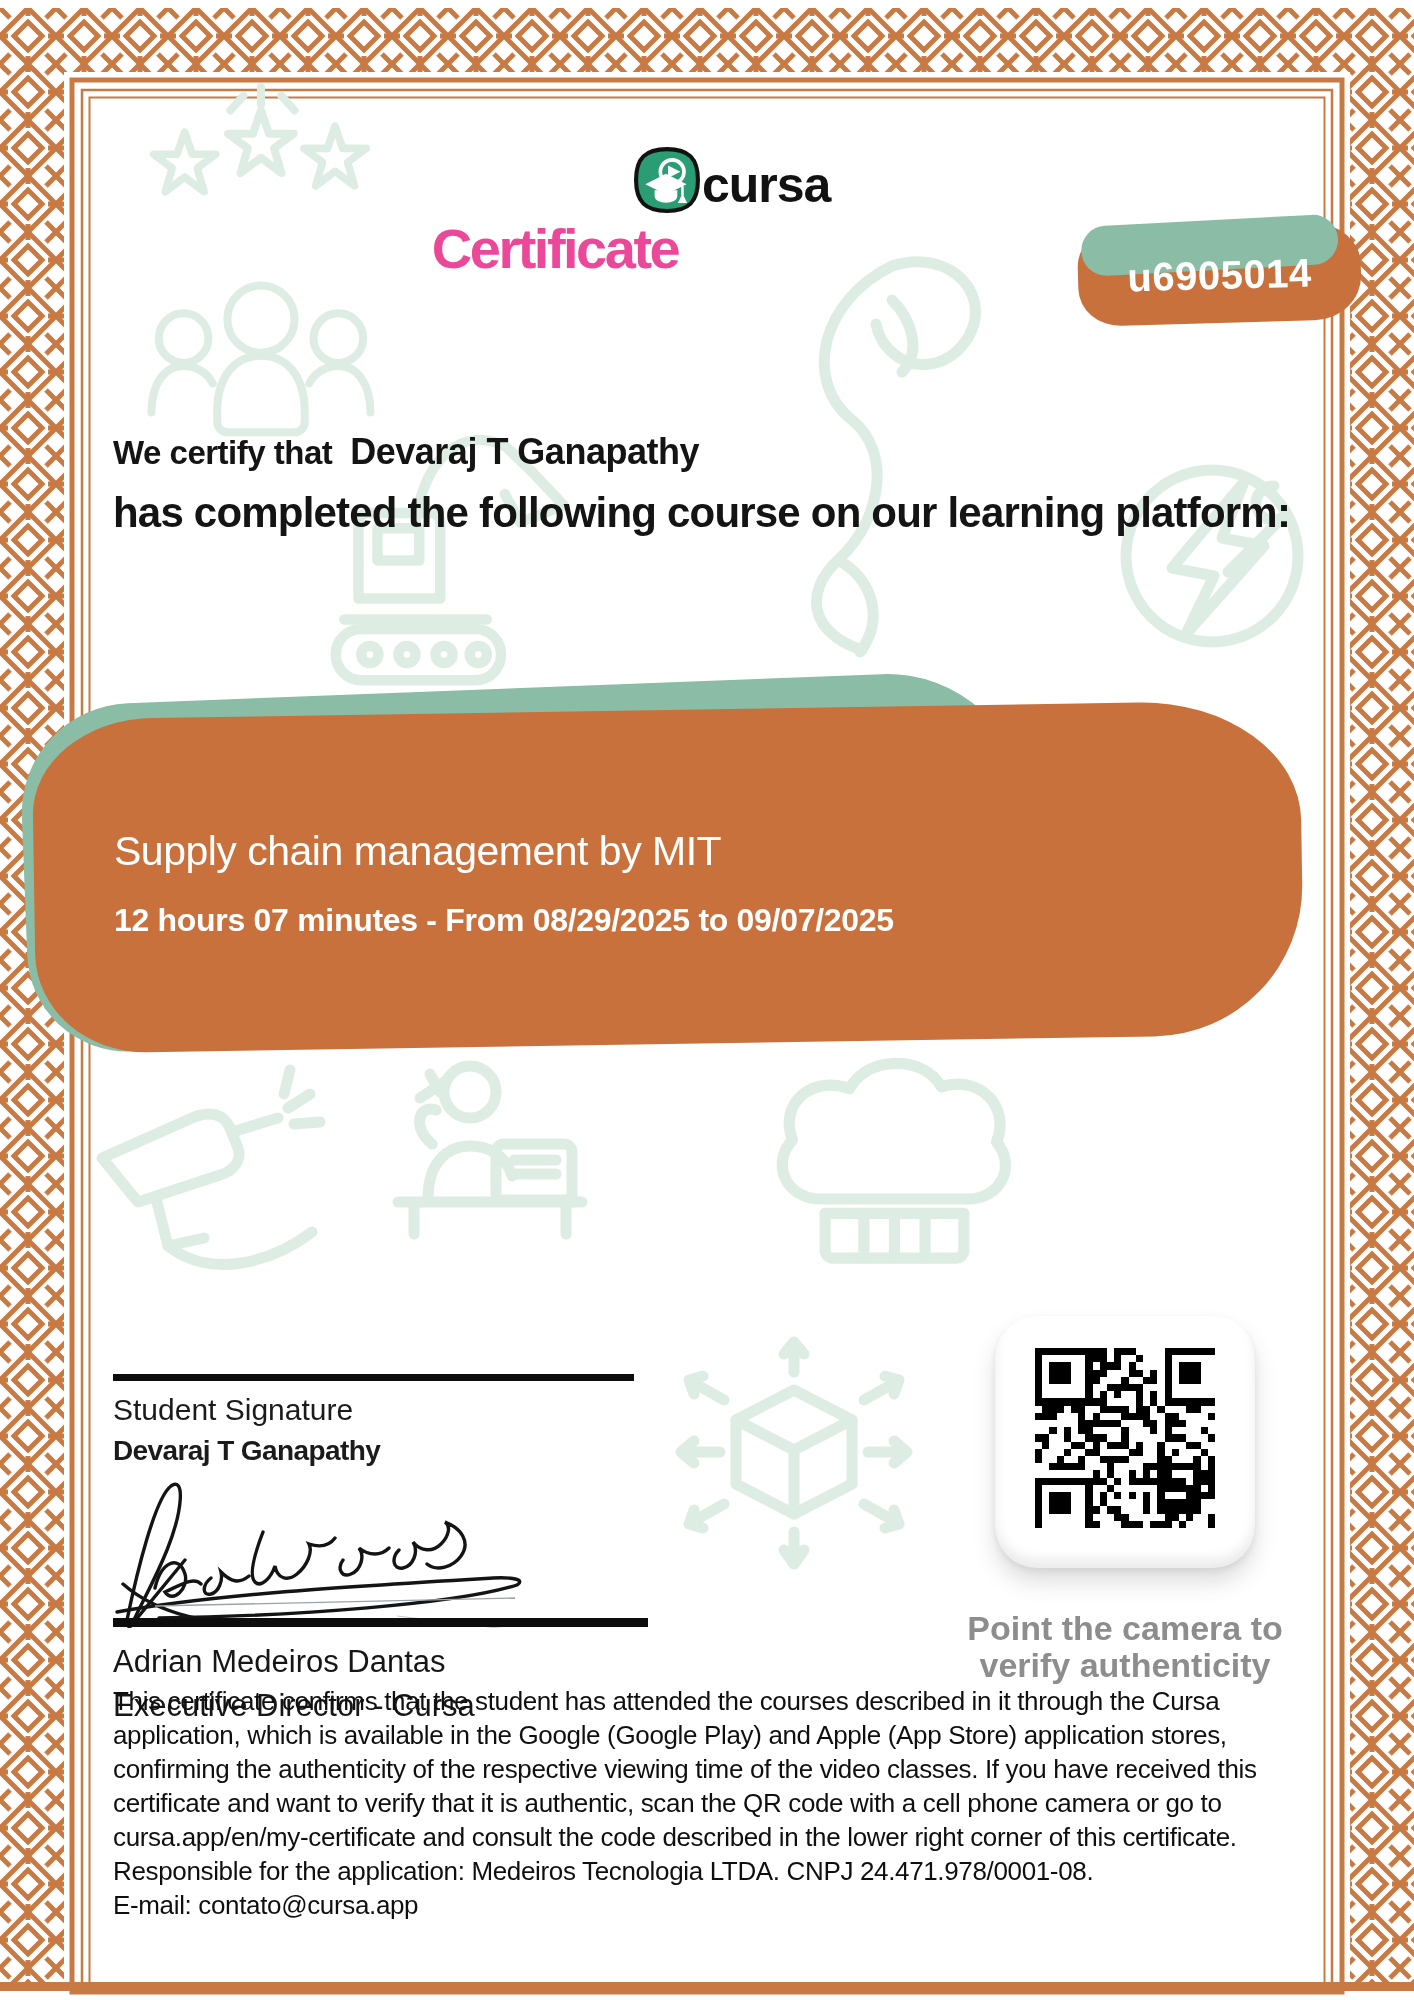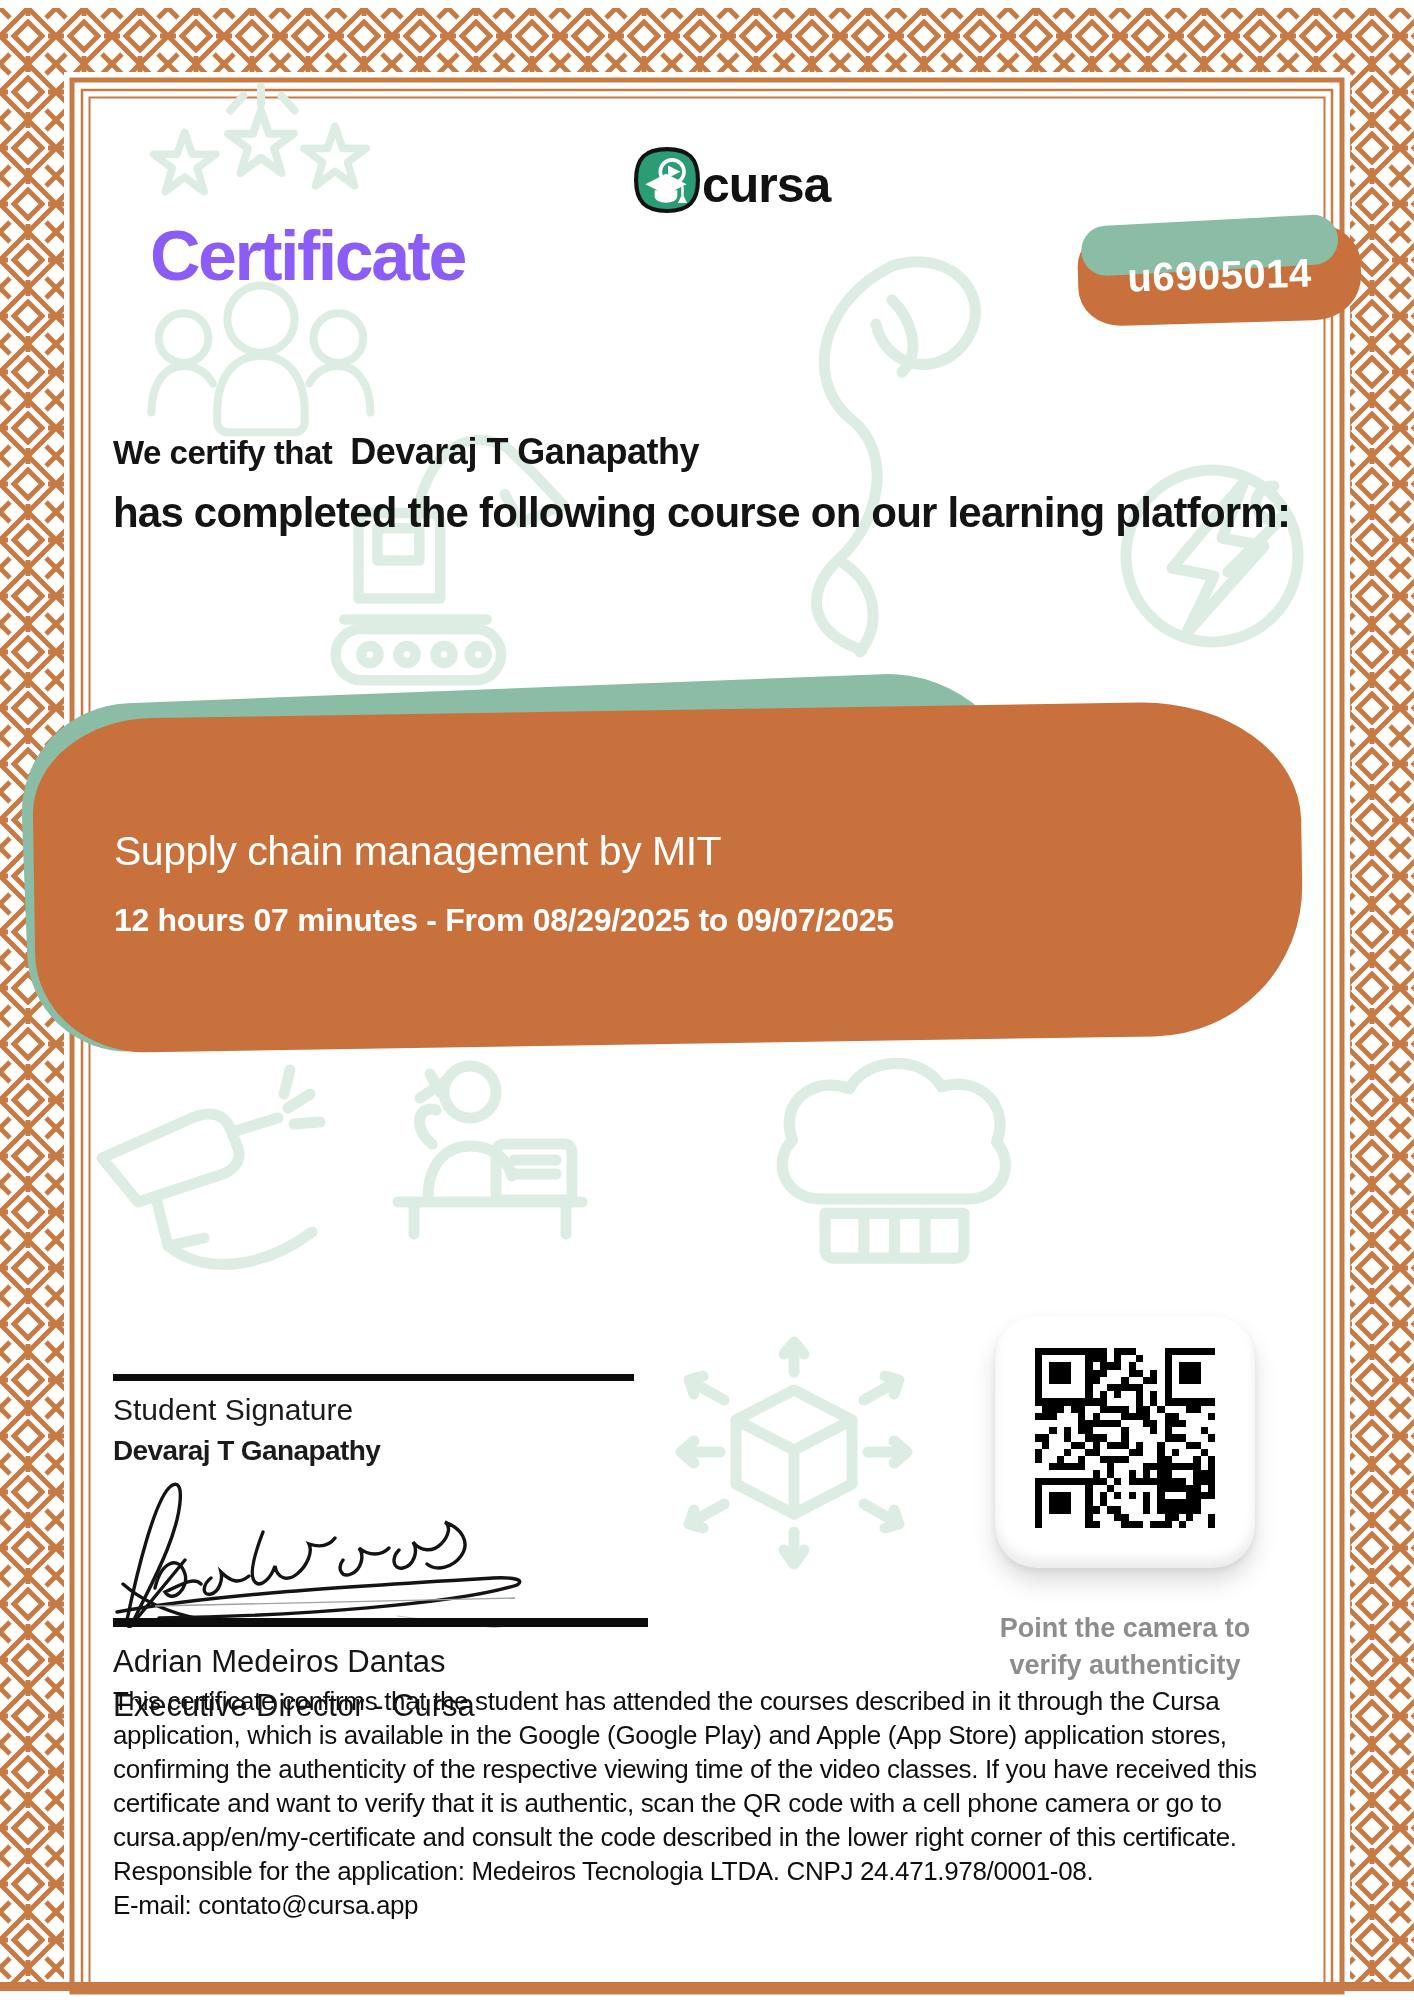--- a/index.html
+++ b/index.html
@@ -16,22 +16,22 @@
   .page{position:relative;width:1414px;height:2000px;background:#ffffff;overflow:hidden;margin-top:8px;}
 
   
   svg.frame{position:absolute;inset:0;pointer-events:none;}
 
   
   svg.watermarks{position:absolute;inset:0;pointer-events:none;}
   svg.watermarks *{stroke:var(--wm);fill:none;stroke-width:11;stroke-linecap:round;stroke-linejoin:round;}
   .logo-icon{position:absolute;left:634px;top:138px;width:66px;height:68px;}
   .logo-text{position:absolute;left:702px;top:148px;font-size:50px;font-weight:700;letter-spacing:-1px;color:#121212;}
-  .cert-title{position:absolute;left:150px;top:208px;width:810px;text-align:left;
-    font-size:70px;font-weight:800;letter-spacing:-2.5px;color:#8b5cf6;}
+  .cert-title{position:absolute;left:150px;top:208px;width:810px;text-align:center;
+    font-size:56px;font-weight:800;letter-spacing:-2.5px;color:#ec4899;}
 
   .badge{position:absolute;left:1078px;top:219px;width:283px;height:96px;
     background:var(--orange);border-radius:40px 44px 48px 42px / 36px 40px 44px 38px;
     transform:rotate(-1.6deg);display:flex;align-items:center;justify-content:center;z-index:1;}
   .badge::before{content:"";position:absolute;left:4px;right:22px;top:-7px;height:50px;
     background:var(--teal);border-radius:40px;transform:rotate(-1.4deg);z-index:-1;}
   .badge span{color:#fff;font-size:40px;font-weight:700;letter-spacing:0.5px;}
 
   
   .intro{position:absolute;left:113px;top:414px;line-height:60px;}
@@ -57,21 +57,21 @@
   svg.signature{position:absolute;left:92px;top:1460px;width:470px;height:160px;}
   .dir-name{position:absolute;left:113px;top:1636px;font-size:31px;color:#161616;}
   .dir-title{position:absolute;left:113px;top:1680px;font-size:31px;color:#161616;}
 
   
   .qr-card{position:absolute;left:995px;top:1308px;width:260px;height:252px;background:#fff;
     border-radius:42px;box-shadow:0 14px 22px rgba(70,70,70,.18),0 3px 6px rgba(0,0,0,.07),inset 0 -9px 12px rgba(0,0,0,.08);
     display:flex;align-items:center;justify-content:center;}
   .qr-card svg{width:180px;height:180px;margin-top:-8px;}
   .qr-caption{position:absolute;left:960px;top:1602px;width:330px;text-align:center;
-    font-size:27px;font-weight:700;color:var(--gray);line-height:37px;white-space:pre-line;}
+    font-size:34px;font-weight:700;color:var(--gray);line-height:37px;white-space:pre-line;}
 
   
   .footer-text{position:absolute;left:113px;top:1676px;width:1218px;
     font-size:26px;line-height:34px;letter-spacing:-0.35px;color:#0f0f0f;white-space:pre-line;}
 </style>
 </head>
 <body>
 
 <div class="page">
 

